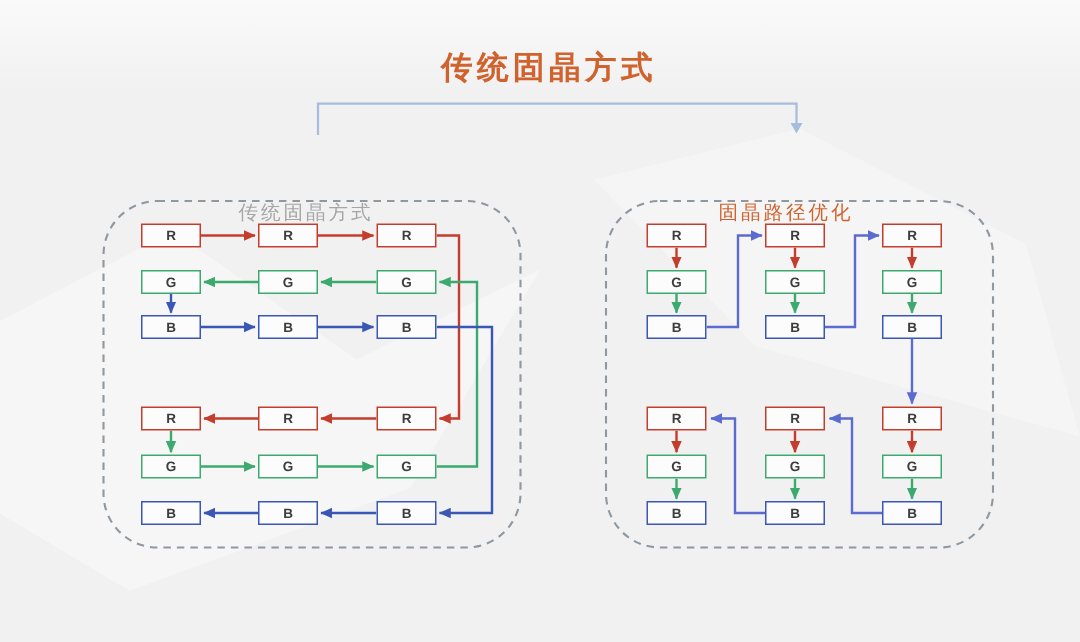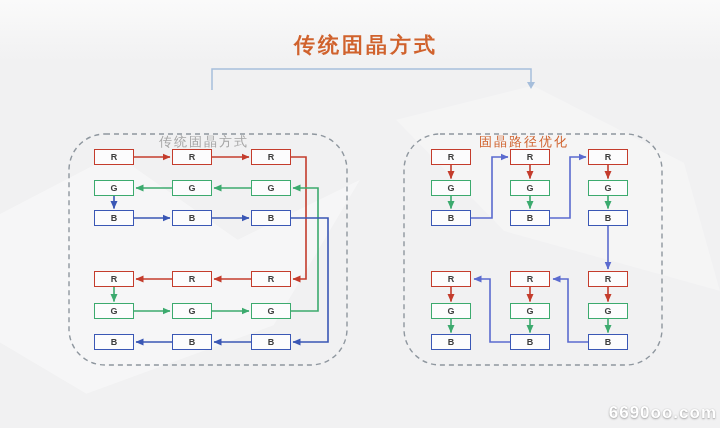--- a/index.html
+++ b/index.html
@@ -162,14 +162,13 @@
       <div class="box b-G" style="left: 431px; top: 303px;">G</div>
       <div class="box b-B" style="left: 431px; top: 334px;">B</div>
       <div class="box b-R" style="left: 510px; top: 271px;">R</div>
       <div class="box b-G" style="left: 510px; top: 303px;">G</div>
       <div class="box b-B" style="left: 510px; top: 334px;">B</div>
       <div class="box b-R" style="left: 588px; top: 271px;">R</div>
       <div class="box b-G" style="left: 588px; top: 303px;">G</div>
       <div class="box b-B" style="left: 588px; top: 334px;">B</div>
     </div>
 
-  <div class="watermark">6690oo.com</div>
 </div>
 
 </body></html>

